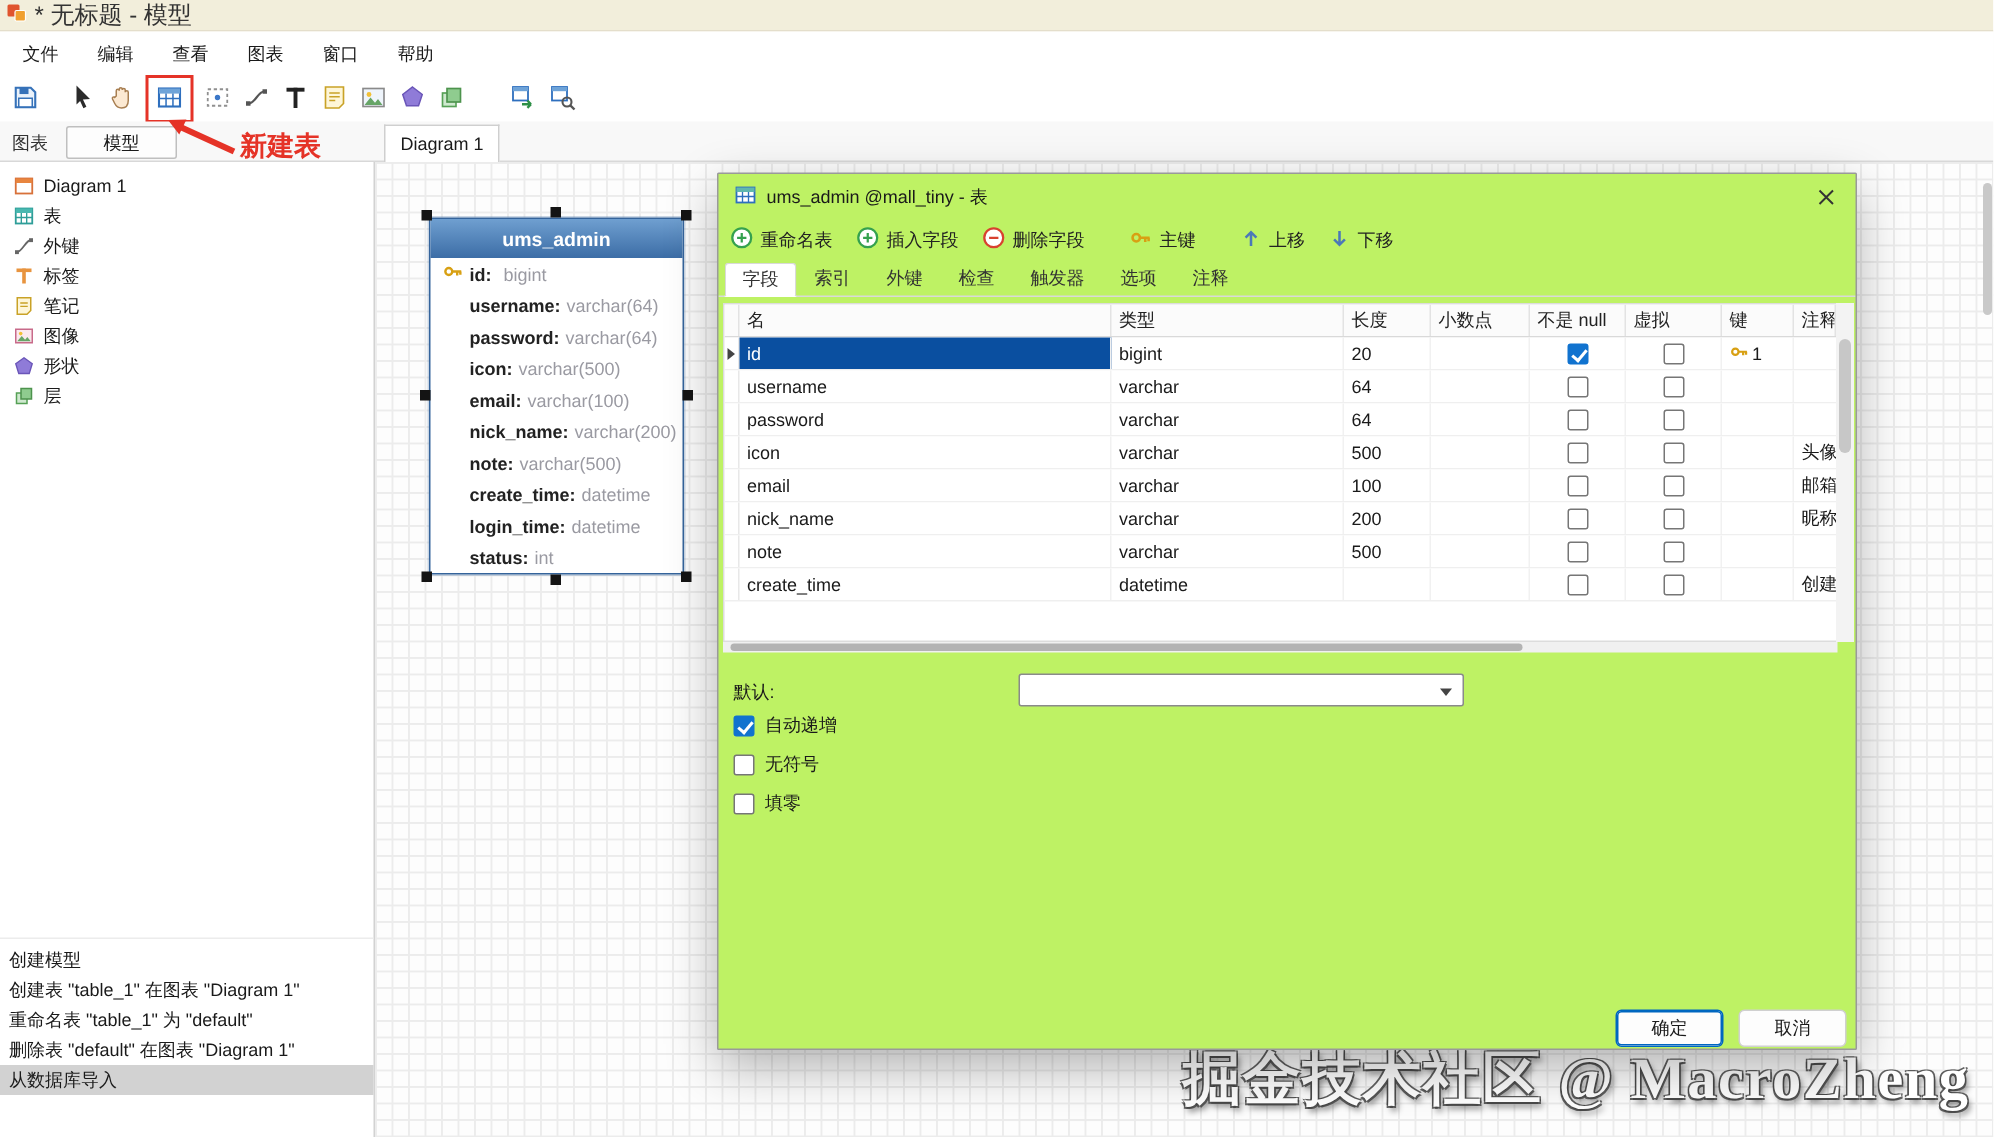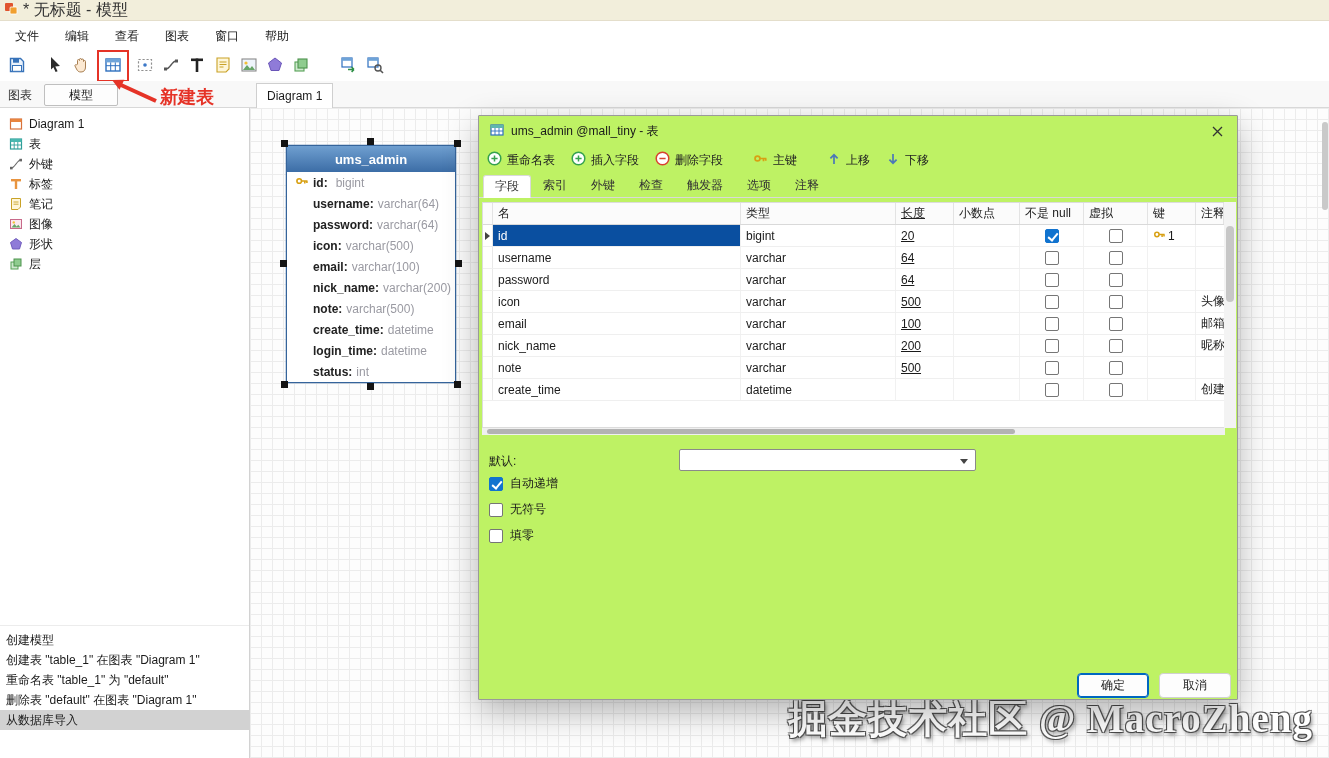--- a/index.html
+++ b/index.html
@@ -74,21 +74,21 @@
   #dlg-tabs{height:24px;display:flex;align-items:flex-end;padding-left:4px;border-bottom:1px solid #d9d9d9;}
   .dtab{height:23px;padding:0 11px;display:flex;align-items:center;border:1px solid transparent;color:#333;}
   .dtab.active{background:#fff;border-color:#d9d9d9;border-bottom-color:#fff;margin-bottom:-1px;border-radius:3px 3px 0 0;}
 
   #dgrid{position:absolute;left:3px;top:86px;width:743px;height:226px;background:#fff;border:1px solid #dcdcdc;overflow:hidden;}
   .grow{display:flex;height:22px;border-bottom:1px solid #efefef;background:#fff;}
   .grow.head{background:#fbfbfb;border-bottom:1px solid #d9d9d9;color:#222;}
   .gc{flex:none;display:flex;align-items:center;padding-left:5px;border-right:1px solid #f1f1f1;overflow:hidden;white-space:nowrap;}
   .grow.head .gc{border-right:1px solid #e3e3e3;justify-content:flex-start;padding-left:5px;}
   .c-marker{width:10px;padding:0;justify-content:center;border-right:1px solid #e8e8e8;}
-  .c-name{width:248px;} .c-type{width:155px;} .c-len{width:58px;text-decoration:underline;} .c-dec{width:66px;}
+  .c-name{width:248px;} .c-type{width:155px;} .c-len{width:58px;} .c-dec{width:66px;}
   .c-nn{width:64px;justify-content:center;padding:0;} .c-virt{width:64px;justify-content:center;padding:0;}
   .c-key{width:48px;gap:2px;} .c-cmt{flex:1;border-right:none;}
   .gc.sel{background:#0a4fa0;color:#fff;}
   .tri{width:0;height:0;border-left:5px solid #444;border-top:4px solid transparent;border-bottom:4px solid transparent;}
 
   .cb{position:relative;width:14px;height:14px;border:1px solid #767676;background:#fff;border-radius:2px;flex:none;display:inline-block;}
   .cb.checked{background:#1173cf;border-color:#1173cf;}
   .cb.checked::after{content:"";position:absolute;left:4px;top:1px;width:4px;height:8px;border:solid #fff;border-width:0 2px 2px 0;transform:rotate(40deg);}
 
   #dlg-vscroll{position:absolute;right:1px;top:86px;width:12px;height:226px;background:#f3f3f3;}

